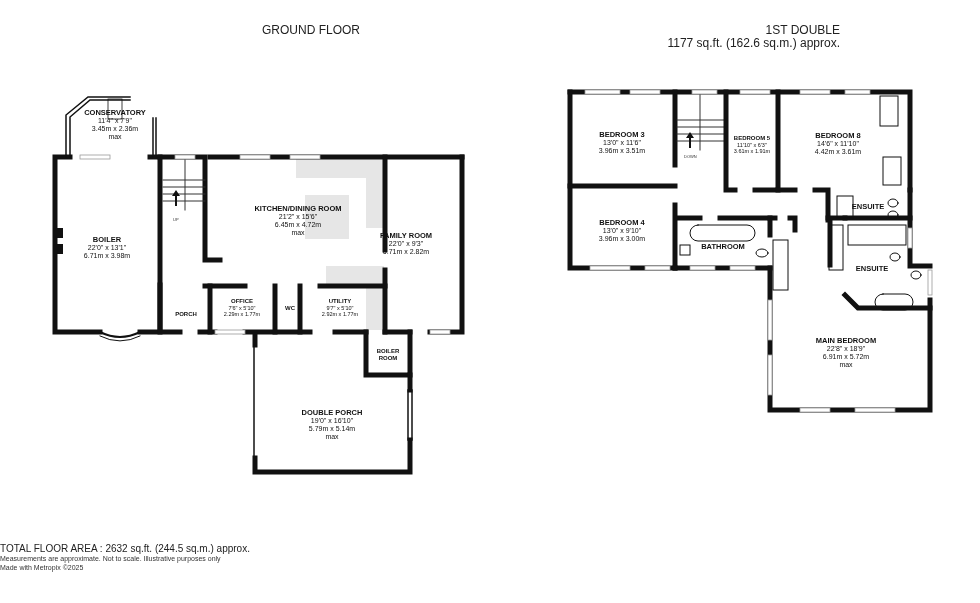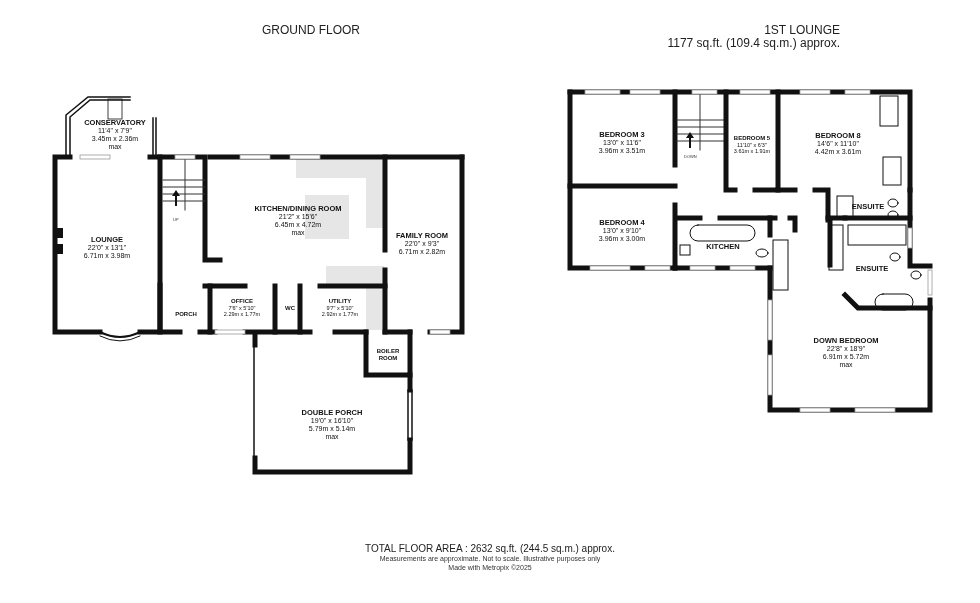--- a/index.html
+++ b/index.html
@@ -8,33 +8,33 @@
     .floor-title { position: absolute; text-align: right; font-size: 12px; line-height: 13px; color: #222; }
     .floor-title .name { display: block; }
     .floor-title .area { display: block; }
     svg.plan { position: absolute; left: 0; top: 0; }
     .room-label { position: absolute; text-align: center; font-size: 7px; line-height: 8px; color: #111; transform: translateX(-50%); white-space: nowrap; }
     .room-label .rname { font-weight: bold; display: block; font-size: 7.5px; }
     .room-label .dim { display: block; }
     .room-label.small { font-size: 5.5px; line-height: 6.5px; }
     .room-label.small .rname { font-size: 6px; }
     .tiny { position: absolute; font-size: 4px; color: #333; }
-    .footer { position: absolute; left: 0; width: 980px; top: 543px; text-align: center; }
+    .footer { position: absolute; left: 0; width: 980px; top: 543px; text-align: left; }
     .footer .total { font-size: 10px; display: block; color: #222; }
     .footer .note { font-size: 7px; display: block; color: #333; line-height: 9px; }
   </style>
 </head>
 <body>
 
 <div class="floor-title" style="left:150px; top:24px; width:210px;">
   <span class="name">GROUND FLOOR</span>
 </div>
 <div class="floor-title" style="left:640px; top:24px; width:200px;">
-  <span class="name">1ST LOUNGE</span>
-  <span class="area">1177 sq.ft. (109.4 sq.m.) approx.</span>
+  <span class="name">1ST DOUBLE</span>
+  <span class="area">1177 sq.ft. (162.6 sq.m.) approx.</span>
 </div>
 
 <svg class="plan" width="980" height="603" viewBox="0 0 980 603">
   <g fill="none" stroke="#111" stroke-width="5" stroke-linecap="square">
 
     <rect x="296" y="158" width="86" height="20" fill="#e6e6e6" stroke="none"></rect>
     <rect x="366" y="158" width="18" height="70" fill="#e6e6e6" stroke="none"></rect>
     <rect x="305" y="195" width="44" height="44" fill="#e6e6e6" stroke="none"></rect>
     <rect x="326" y="266" width="58" height="18" fill="#e6e6e6" stroke="none"></rect>
     <rect x="366" y="284" width="18" height="46" fill="#e6e6e6" stroke="none"></rect>
@@ -168,38 +168,38 @@
     <rect x="730" y="266" width="25" height="4"></rect>
     <rect x="768" y="300" width="4" height="40"></rect>
     <rect x="768" y="355" width="4" height="40"></rect>
     <rect x="800" y="408" width="30" height="4"></rect>
     <rect x="855" y="408" width="40" height="4"></rect>
     <rect x="908" y="228" width="4" height="20"></rect>
     <rect x="928" y="270" width="4" height="25"></rect>
   </g>
 </svg>
 
-<div class="room-label" style="left:115px; top:109px;margin-top:10px;">
+<div class="room-label" style="left:115px; top:109px;">
   <span class="rname">CONSERVATORY</span>
   <span class="dim">11'4" x 7'9"</span>
   <span class="dim">3.45m x 2.36m</span>
   <span class="dim">max</span>
 </div>
 <div class="room-label" style="left:107px; top:236px;">
-  <span class="rname">LOUNGE</span>
+  <span class="rname">BOILER</span>
   <span class="dim">22'0" x 13'1"</span>
   <span class="dim">6.71m x 3.98m</span>
 </div>
 <div class="room-label" style="left:298px; top:205px;">
   <span class="rname">KITCHEN/DINING ROOM</span>
   <span class="dim">21'2" x 15'6"</span>
   <span class="dim">6.45m x 4.72m</span>
   <span class="dim">max</span>
 </div>
-<div class="room-label" style="left:422px; top:232px; white-space:normal; width:60px;">
+<div class="room-label" style="left:406px; top:232px; white-space:normal; width:60px;">
   <span class="rname">FAMILY ROOM</span>
   <span class="dim">22'0" x 9'3"</span>
   <span class="dim">6.71m x 2.82m</span>
 </div>
 <div class="room-label small" style="left:242px; top:298px;">
   <span class="rname">OFFICE</span>
   <span class="dim">7'6" x 5'10"</span>
   <span class="dim">2.29m x 1.77m</span>
 </div>
 <div class="room-label small" style="left:290px; top:305px;">
@@ -238,30 +238,30 @@
   <span class="rname">BEDROOM 8</span>
   <span class="dim">14'6" x 11'10"</span>
   <span class="dim">4.42m x 3.61m</span>
 </div>
 <div class="room-label" style="left:622px; top:219px;">
   <span class="rname">BEDROOM 4</span>
   <span class="dim">13'0" x 9'10"</span>
   <span class="dim">3.96m x 3.00m</span>
 </div>
 <div class="room-label" style="left:723px; top:243px;">
-  <span class="rname">KITCHEN</span>
+  <span class="rname">BATHROOM</span>
 </div>
 <div class="room-label" style="left:868px; top:203px;">
   <span class="rname">ENSUITE</span>
 </div>
 <div class="room-label" style="left:872px; top:265px;">
   <span class="rname">ENSUITE</span>
 </div>
 <div class="room-label" style="left:846px; top:337px;">
-  <span class="rname">DOWN BEDROOM</span>
+  <span class="rname">MAIN BEDROOM</span>
   <span class="dim">22'8" x 18'9"</span>
   <span class="dim">6.91m x 5.72m</span>
   <span class="dim">max</span>
 </div>
 <span class="tiny" style="left:684px; top:154px;">DOWN</span>
 
 <div class="footer">
   <span class="total">TOTAL FLOOR AREA : 2632 sq.ft. (244.5 sq.m.) approx.</span>
   <span class="note">Measurements are approximate.  Not to scale.  Illustrative purposes only</span>
   <span class="note">Made with Metropix ©2025</span>

